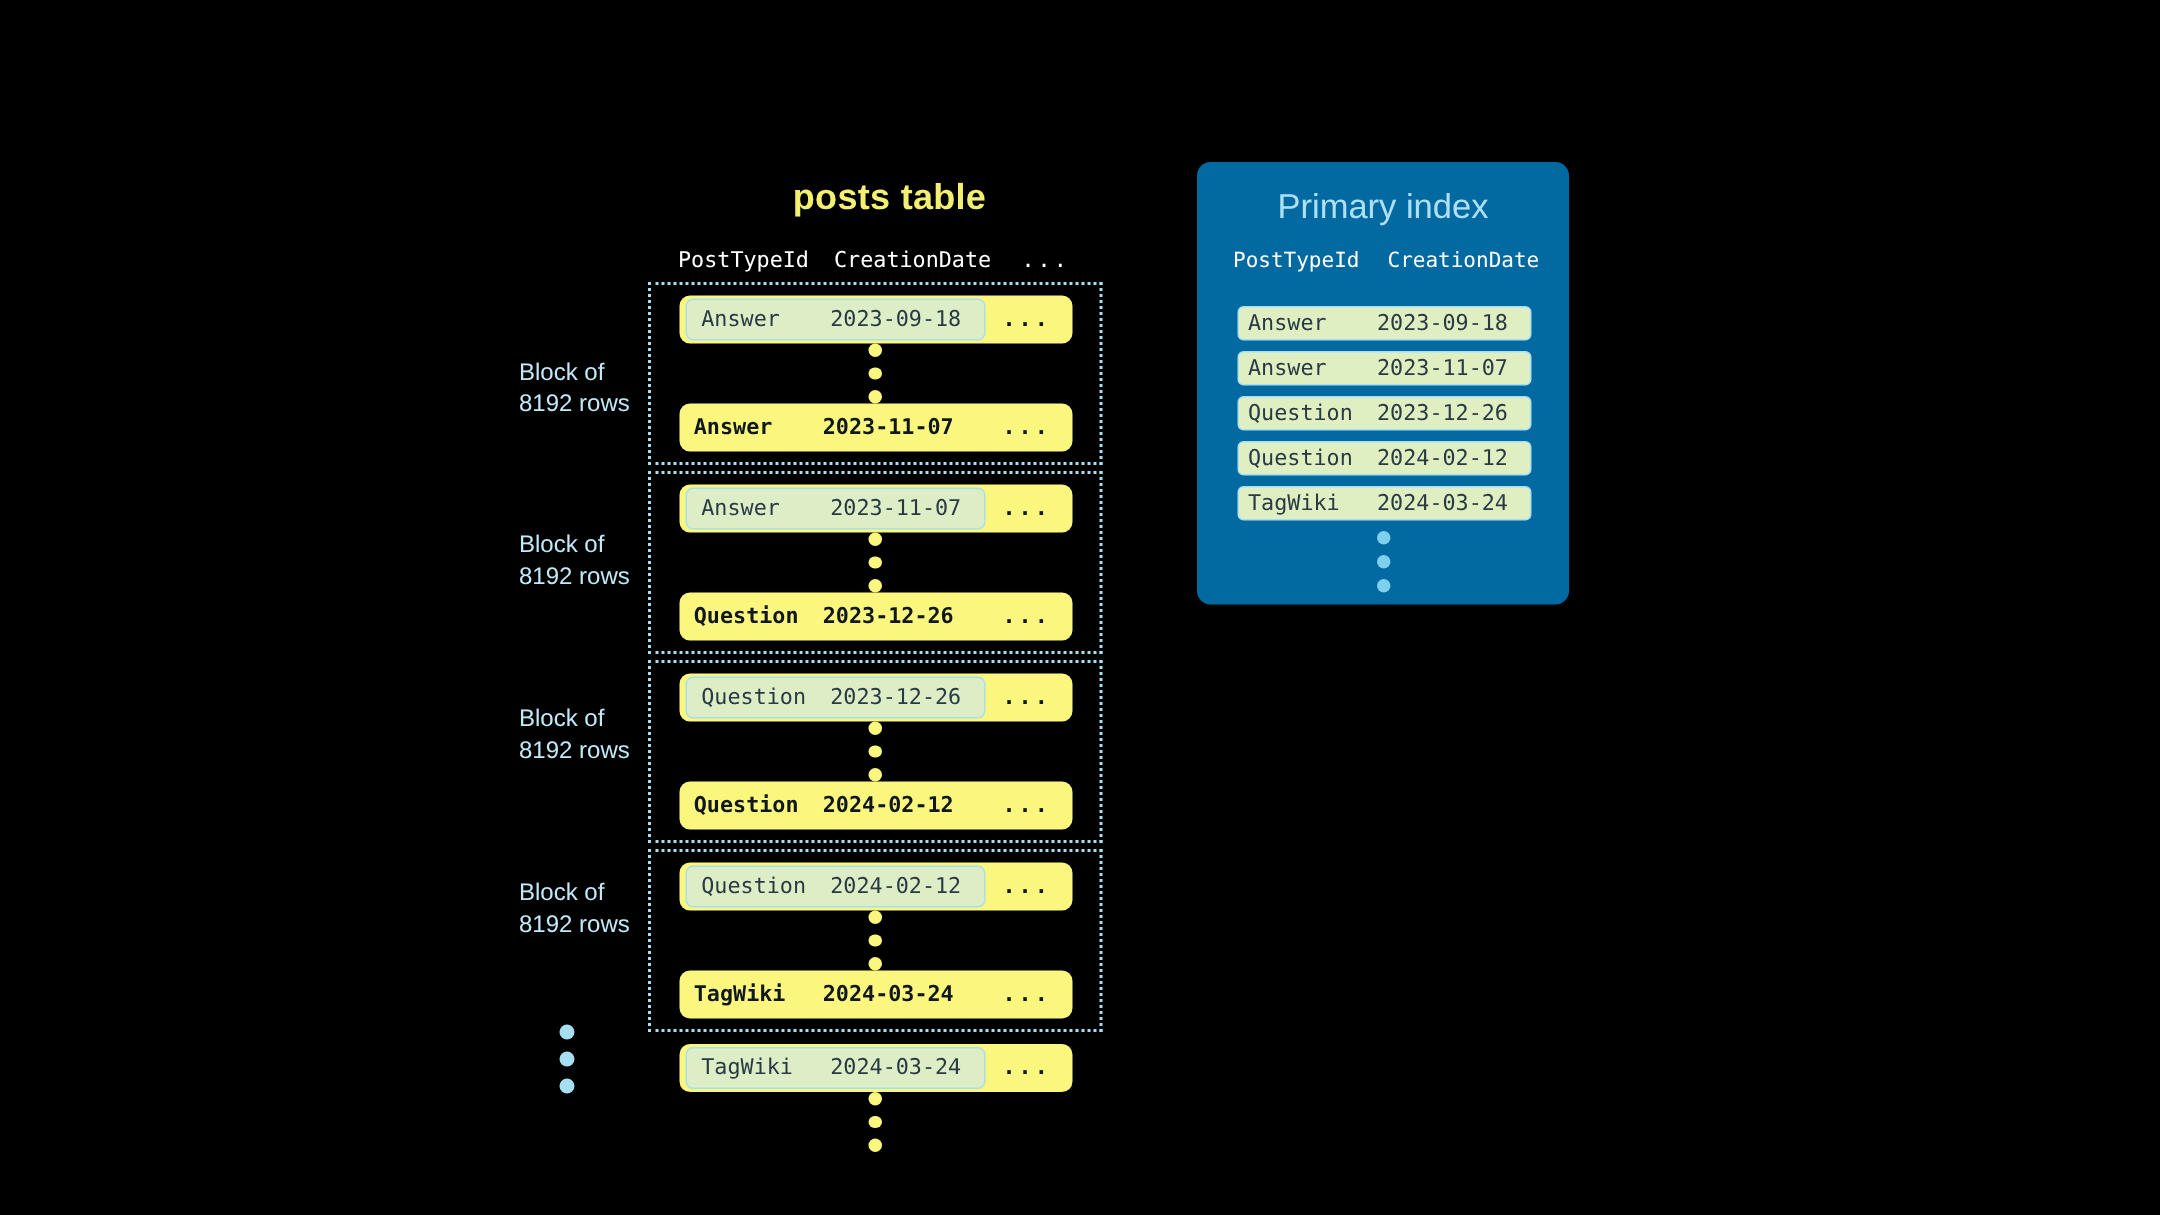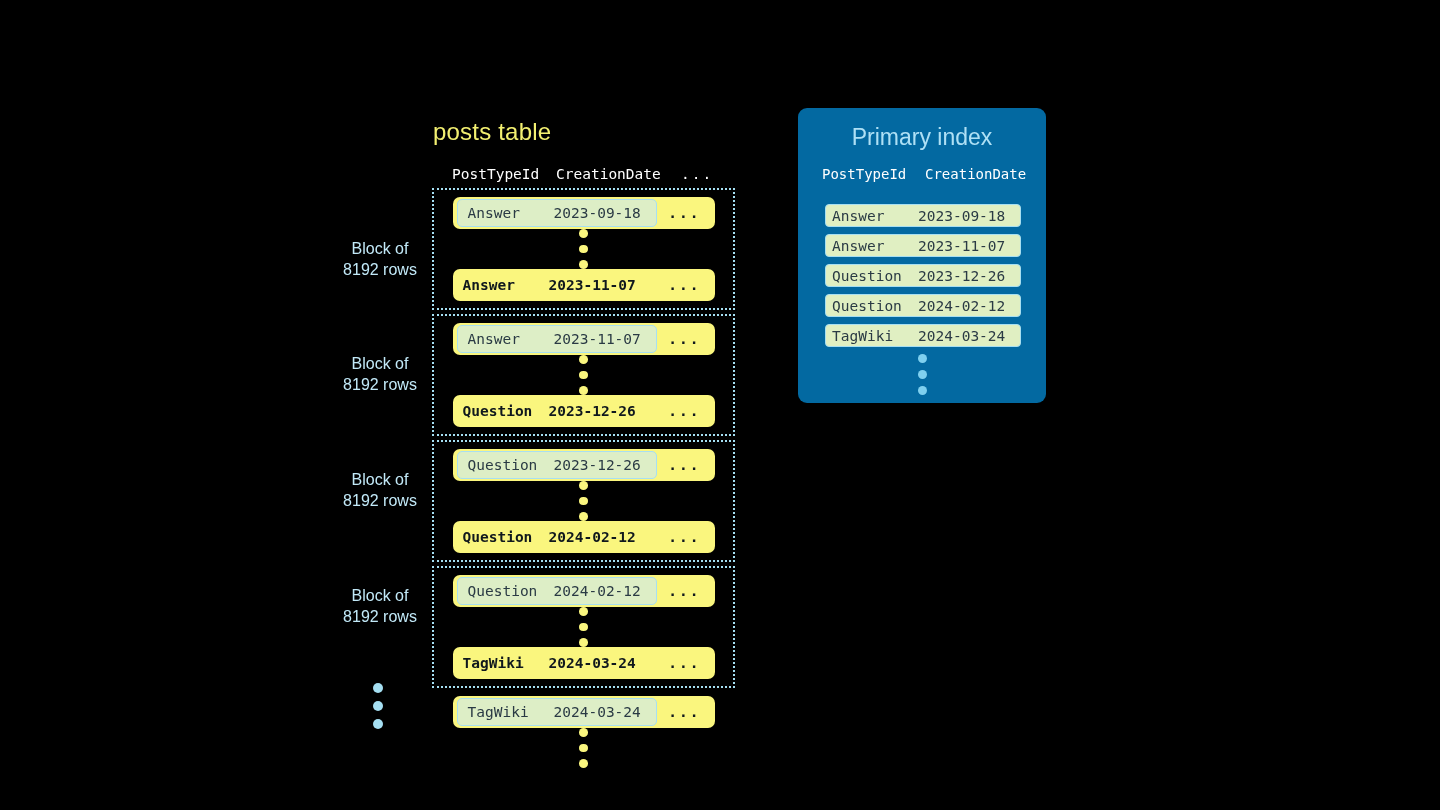--- a/index.html
+++ b/index.html
@@ -23,23 +23,24 @@
     top: 118px;
     width: 420px;
     height: 620px;
   }
 
   #posts-table-title {
     position: absolute;
     left: 103px;
     top: 0px;
     width: 320px;
+    text-align: center;
     font-family: "Liberation Sans", sans-serif;
     font-size: 24px;
-    font-weight: 400;
+    font-weight: 700;
     color: #f3f071;
     letter-spacing: 0.2px;
   }
 
   #posts-header-row {
     position: absolute;
     left: 103px;
     top: 48px;
     width: 320px;
     height: 22px;
@@ -145,23 +146,22 @@
   .vdots .dot {
     width: 9px;
     height: 9px;
     border-radius: 50%;
     background: #faf67e;
   }
 
   
   .block-label {
     position: absolute;
-    left: 2px;
+    left: 16px;
     width: 96px;
-    text-align: center;
     font-family: "Liberation Sans", sans-serif;
     font-size: 16px;
     line-height: 21px;
     color: #c2e9f8;
   }
 
   #left-vdots {
     position: absolute;
     left: 39px;
     top: 565px;

